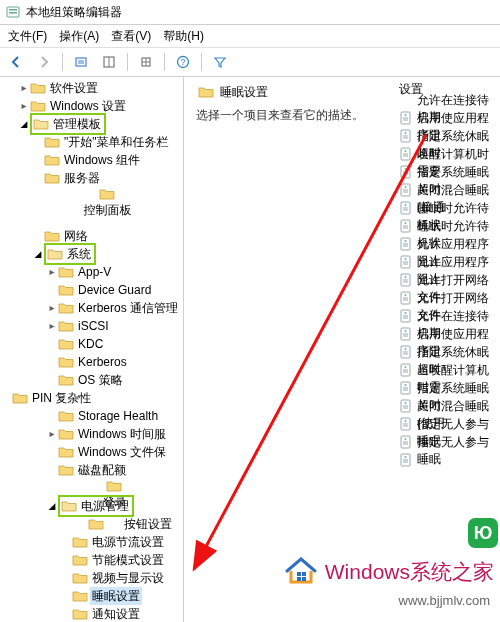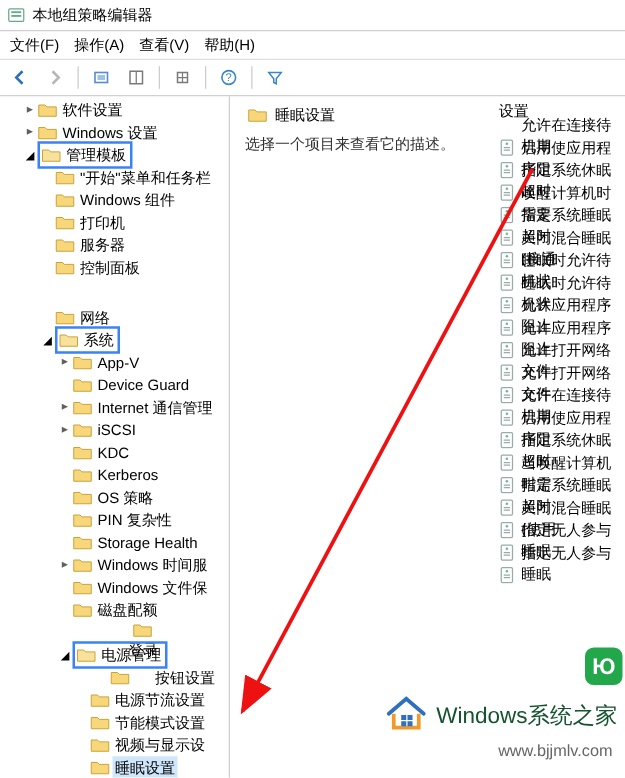--- a/index.html
+++ b/index.html
@@ -12,34 +12,34 @@
 .toolbar .sep{width:1px;height:18px;background:#ccc;margin:0 2px;}
 .body{display:flex;height:548px;}
 .tree{width:183px;border-right:1px solid #d0d0d0;overflow:hidden;padding-top:2px;}
 .row{display:flex;align-items:center;height:18px;line-height:18px;white-space:nowrap;}
 .arrow{width:12px;display:inline-flex;justify-content:center;color:#606060;font-size:10px;}
 .arrow.open{color:#000;}
 .fold{width:16px;height:14px;display:inline-flex;align-items:center;justify-content:center;margin-right:2px;}
 .fold svg{display:block}
 .lbl{padding:0 2px;}
 .sel{background:#cfe6fb;}
-.hl{border:2px solid #3b82f6;}
+.hl{border:2px solid #84cc16;}
 .right{flex:1;position:relative;overflow:hidden;}
 .rhead{height:22px;display:flex;align-items:center;gap:4px;padding:4px 6px 0 14px;}
 .rprompt{padding:4px 0 0 12px;color:#303030;}
 .setcol{position:absolute;left:215px;top:4px;font-size:12px;}
 .sethead{padding-bottom:4px;}
 .setlist{margin-top:6px;}
 .setrow{display:flex;align-items:flex-end;height:18px;}
 .seticon{width:16px;height:16px;display:inline-flex;align-items:center;justify-content:center;margin-right:4px;}
 
 .redarrow{position:absolute;pointer-events:none;}
 
 .wm{position:absolute;right:6px;bottom:34px;display:flex;align-items:center;gap:6px;}
-.wm .txt{font-size:18px;color:#14532d;}
+.wm .txt{font-size:21px;color:#be185d;}
 .badge{position:absolute;right:2px;bottom:74px;width:30px;height:30px;border-radius:7px;background:#22a84a;display:flex;align-items:center;justify-content:center;}
 .badge span{color:#fff;font-weight:bold;font-size:18px;}
 </style>
 </head>
 <body>
 
 <div class="titlebar">
   <span class="appicon">
     <svg width="14" height="14">
         <rect x="1" y="2" width="12" height="10" rx="1" fill="#fff" stroke="#6a8" stroke-width="1"></rect>
@@ -153,32 +153,23 @@
         </span>
         <span class="lbl">Windows 组件</span>
       </div>
       <div class="row" style="padding-left: 32px;">
         <span class="arrow"></span>
         <span class="fold">
           <svg width="16" height="14">
             <path d="M1 3 h5 l1.5 1.5 H15 V12 H1 Z" fill="#f7d77a" stroke="#caa23b" stroke-width="0.8"></path>
           </svg>
         </span>
-        <span class="lbl">打印机</span>
-      </div>
-      <div class="row" style="padding-left: 32px;">
-        <span class="arrow"></span>
-        <span class="fold">
-          <svg width="16" height="14">
-            <path d="M1 3 h5 l1.5 1.5 H15 V12 H1 Z" fill="#f7d77a" stroke="#caa23b" stroke-width="0.8"></path>
-          </svg>
-        </span>
         <span class="lbl">服务器</span>
       </div>
-      <div class="row" style="padding-left: 32px;">
+      <div class="row" style="padding-left: 32px; flex-direction: column;">
         <span class="arrow"></span>
         <span class="fold">
           <svg width="16" height="14">
             <path d="M1 3 h5 l1.5 1.5 H15 V12 H1 Z" fill="#f7d77a" stroke="#caa23b" stroke-width="0.8"></path>
           </svg>
         </span>
         <span class="lbl">控制面板</span>
       </div>
       <div class="row" style="padding-left: 32px; margin-top: 22px;">
         <span class="arrow"></span>
@@ -218,21 +209,21 @@
         </span>
         <span class="lbl">Device Guard</span>
       </div>
       <div class="row" style="padding-left: 46px;">
         <span class="arrow">▸</span>
         <span class="fold">
           <svg width="16" height="14">
             <path d="M1 3 h5 l1.5 1.5 H15 V12 H1 Z" fill="#f7d77a" stroke="#caa23b" stroke-width="0.8"></path>
           </svg>
         </span>
-        <span class="lbl">Internet 通信管理</span>
+        <span class="lbl">Kerberos 通信管理</span>
       </div>
       <div class="row" style="padding-left: 46px;">
         <span class="arrow">▸</span>
         <span class="fold">
           <svg width="16" height="14">
             <path d="M1 3 h5 l1.5 1.5 H15 V12 H1 Z" fill="#f7d77a" stroke="#caa23b" stroke-width="0.8"></path>
           </svg>
         </span>
         <span class="lbl">iSCSI</span>
       </div>
@@ -256,21 +247,21 @@
       </div>
       <div class="row" style="padding-left: 46px;">
         <span class="arrow"></span>
         <span class="fold">
           <svg width="16" height="14">
             <path d="M1 3 h5 l1.5 1.5 H15 V12 H1 Z" fill="#f7d77a" stroke="#caa23b" stroke-width="0.8"></path>
           </svg>
         </span>
         <span class="lbl">OS 策略</span>
       </div>
-      <div class="row" style="padding-left: 46px;">
+      <div class="row" style="">
         <span class="arrow"></span>
         <span class="fold">
           <svg width="16" height="14">
             <path d="M1 3 h5 l1.5 1.5 H15 V12 H1 Z" fill="#f7d77a" stroke="#caa23b" stroke-width="0.8"></path>
           </svg>
         </span>
         <span class="lbl">PIN 复杂性</span>
       </div>
       <div class="row" style="padding-left: 46px;">
         <span class="arrow"></span>

